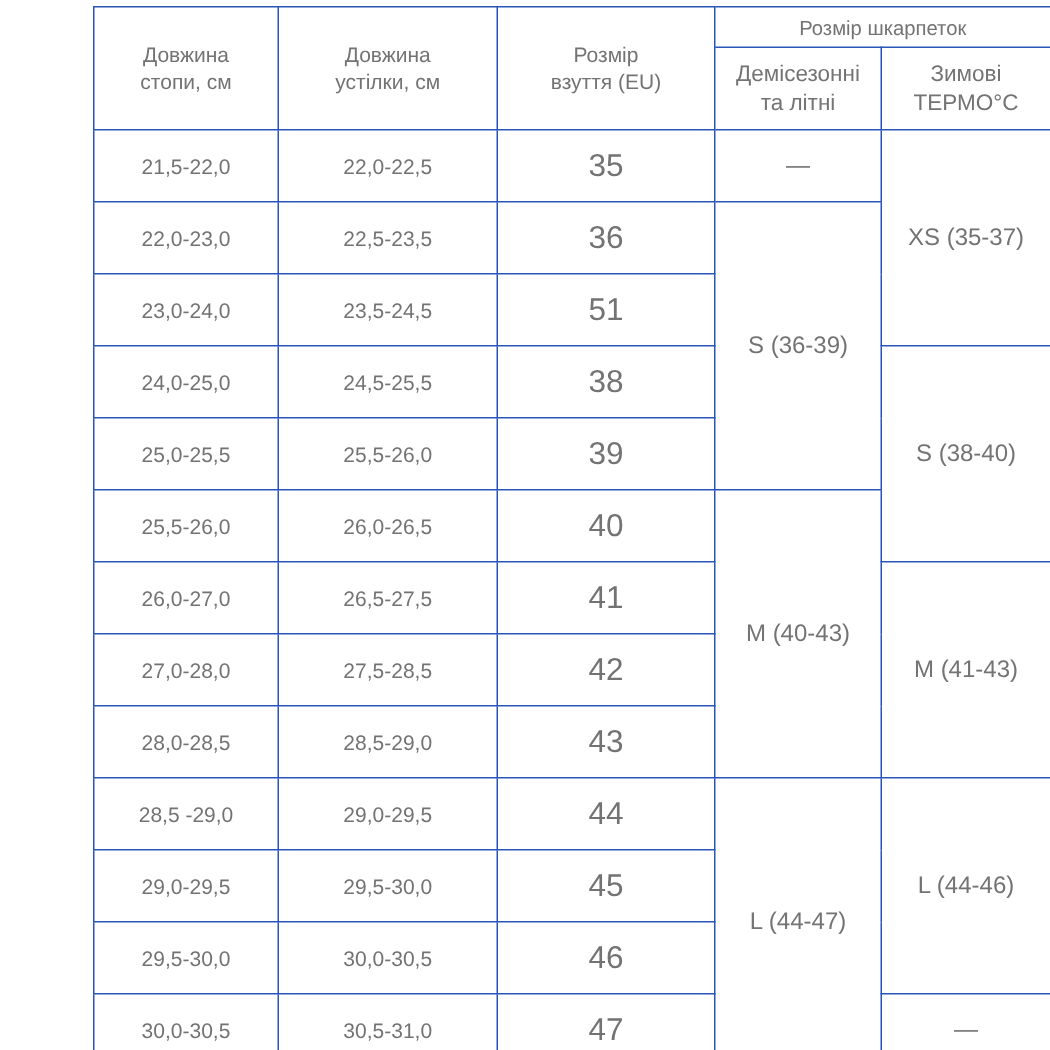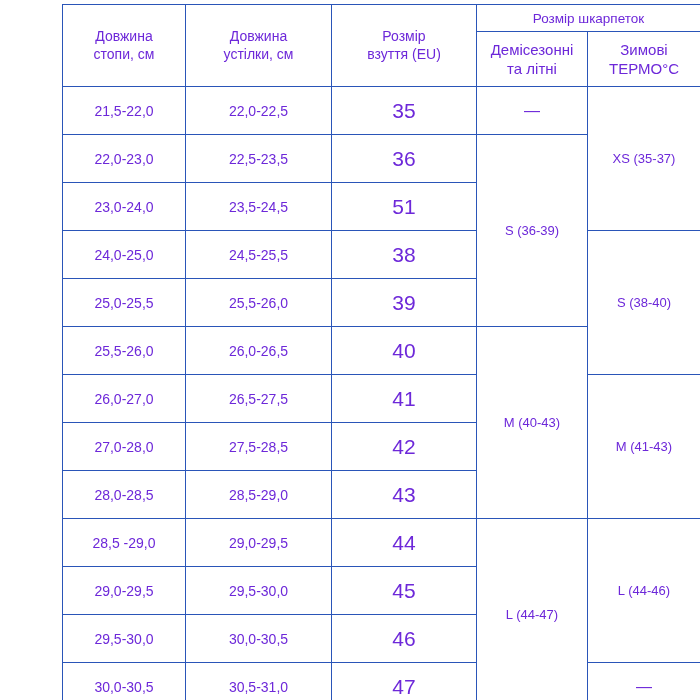--- a/index.html
+++ b/index.html
@@ -24,21 +24,21 @@
     border-collapse: collapse;
     width: 638px;
     margin-left: 62px;
     margin-top: 4px;
     table-layout: fixed;
   }
   table.size-table td, table.size-table th {
     border: 1px solid #2a55b8;
     text-align: center;
     vertical-align: middle;
-    color: #6d28d9;
+    color: #737373;
     font-weight: normal;
     padding: 0;
   }
   
   .hdr-main {
     font-size: 14px;
     font-weight: bold;
     line-height: 1.25;
   }
   .hdr-span {
@@ -55,21 +55,21 @@
   
   .cell-foot, .cell-insole {
     font-size: 14px;
     height: 47px;
   }
   .cell-eu {
     font-size: 21px;
     height: 47px;
   }
   .cell-sock {
-    font-size: 13px;
+    font-size: 16px;
   }
   .dash {
     font-size: 16px;
   }
   .col-foot { width: 123px; }
   .col-insole { width: 146px; }
   .col-eu { width: 145px; }
   .col-demi { width: 111px; }
   .col-winter { width: 113px; }
 </style>

